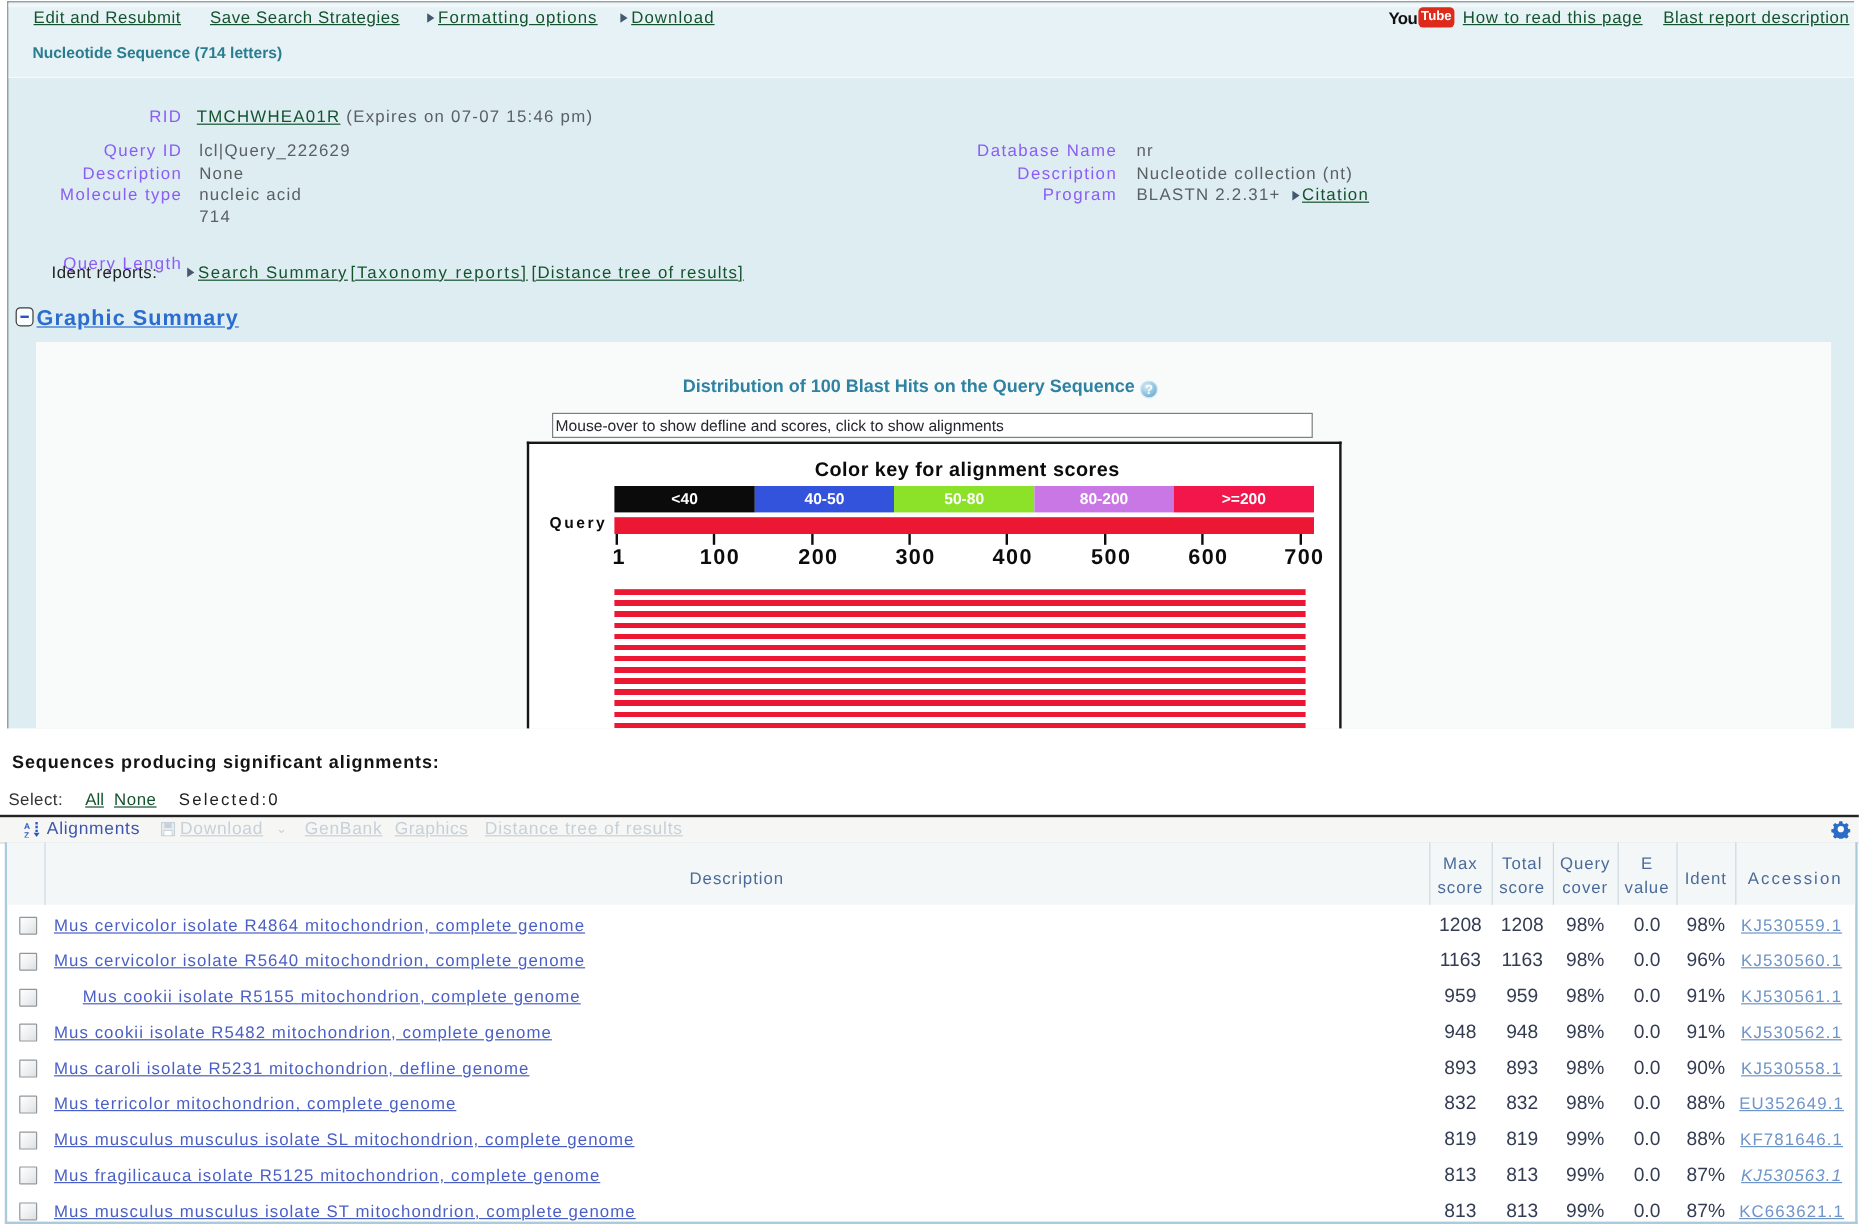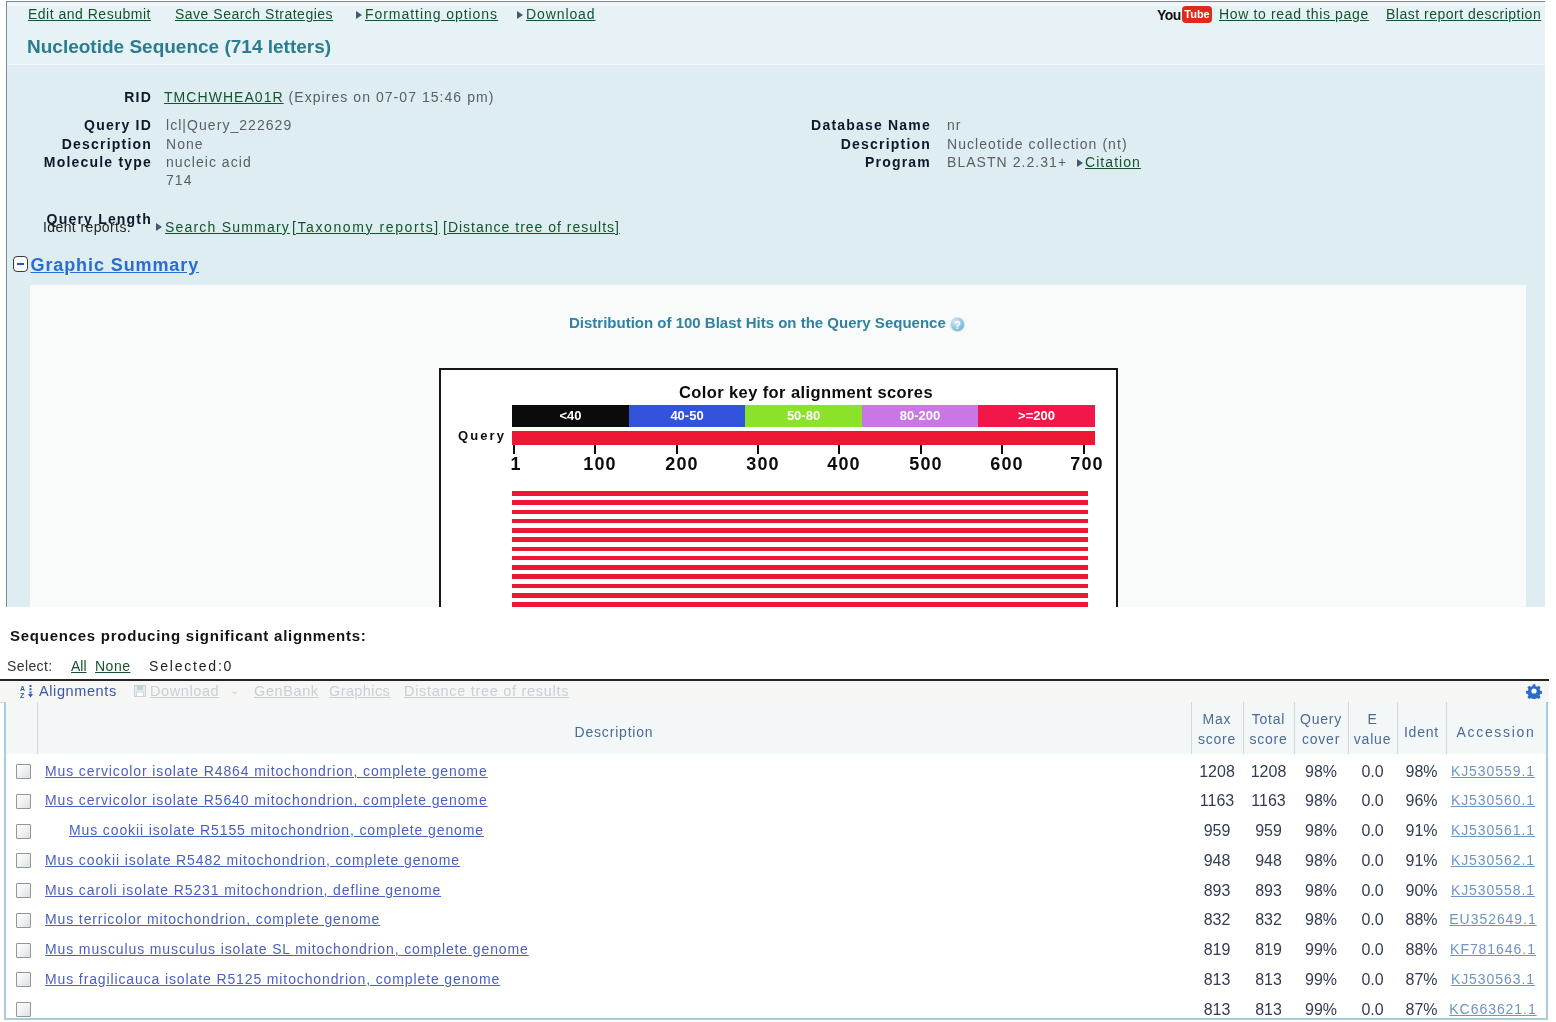--- a/index.html
+++ b/index.html
@@ -8,21 +8,21 @@
 #page { position:relative; width:1556px; height:1022px; overflow:hidden; background:#fff; }
 .abs { position:absolute; }
 a { text-decoration:underline; }
 .lnk { color:#14532d; text-decoration:underline;text-align:right; }
 .tri { display:inline-block; width:0; height:0; border-left:6px solid #44586e; border-top:4px solid transparent; border-bottom:4px solid transparent; }
 
 #panel { position:absolute; left:6px; top:1px; width:1539px; height:606px; background:#ddedf1; border-top:1px solid #848b90; border-left:1px solid #848b90; overflow:hidden; }
 #paneltop { position:absolute; left:0; top:0; width:100%; height:63px; background:#e6f2f5; border-bottom:1px solid #f4fafb; }
 #paneltop:before { content:''; position:absolute; left:0; top:1px; width:100%; height:3px; background:#f0f8fa; }
 .toplink { position:absolute; top:6px; font-size:14px; letter-spacing:0.5px; }
-.label { position:absolute; font-weight:bold; color:#0f172a; font-size:14px; text-align:right; letter-spacing:1.2px; }
+.label { position:absolute; font-weight:normal; color:#8b5cf6; font-size:14px; text-align:right; letter-spacing:1.2px; }
 .val { position:absolute; color:#5a5f63; font-size:14px; letter-spacing:1.05px; white-space:nowrap; }
 
 #gbox { position:absolute; left:30px; top:285px; width:1496px; height:322px; background:#f9fbfb; }
 
 #chart { position:absolute; left:439px; top:368px; width:679px; height:239px; border:2px solid #161616; border-bottom:none; background:#fff; }
 .seg { position:absolute; top:405px; height:22px; color:#fff; font-weight:bold; font-size:13px; text-align:center; line-height:22px; }
 .ticklab { position:absolute; top:454px; font-weight:bold; font-size:18px; color:#0c0c0c; transform:translateX(-50%); letter-spacing:1.2px; }
 .tick { position:absolute; top:445px; width:2px; height:9px; background:#0c0c0c; }
 
 .hdrcell { position:absolute; color:#4a6b9a; font-size:14px; text-align:center; line-height:20px; letter-spacing:0.8px; }
@@ -44,21 +44,21 @@
 <a class="toplink abs lnk" style="left:28px;">Edit and Resubmit</a>
 <a class="toplink abs lnk" style="left:175px;">Save Search Strategies</a>
 <span class="toplink abs" style="left:356px;"><span class="tri" style="margin-right:3px;"></span><a class="lnk" style="letter-spacing:0.95px;">Formatting options</a></span>
 <span class="toplink abs" style="left:517px;"><span class="tri" style="margin-right:3px;"></span><a class="lnk" style="letter-spacing:0.9px;">Download</a></span>
 
 <span class="abs" style="left:1157px; top:7px; font-size:14px; font-weight:bold; color:#111; letter-spacing:-0.5px;">You</span>
 <span class="abs" style="left:1182px; top:6px; width:30px; height:17px; background:#dd2a1b; border-radius:4px; color:#fff; font-weight:bold; font-size:11px; text-align:center; line-height:17px;">Tube</span>
 <a class="toplink abs lnk" style="left:1219px; letter-spacing:0.65px;">How to read this page</a>
 <a class="toplink abs lnk" style="left:1386px;">Blast report description</a>
 
-<div class="abs" style="left:27px; top:36px; font-size:19px; font-weight:bold; color:#2a7d90;">Nucleotide Sequence (714 letters)</div>
+<div class="abs" style="left:27px; top:36px; font-size:13px; font-weight:bold; color:#2a7d90;">Nucleotide Sequence (714 letters)</div>
 
 <div class="label" style="left:0; top:89px; width:152px;">RID</div>
 <div class="val" style="left:164px; top:89px;"><a class="lnk">TMCHWHEA01R</a> (Expires on 07-07 15:46 pm)</div>
 <div class="label" style="left:0; top:117px; width:152px;">Query ID</div>
 <div class="val" style="left:166px; top:117px;">lcl|Query_222629</div>
 <div class="label" style="left:0; top:135.5px; width:152px;">Description</div>
 <div class="val" style="left:166px; top:135.5px;">None</div>
 <div class="label" style="left:0; top:154px; width:152px;">Molecule type</div>
 <div class="val" style="left:166px; top:154px;">nucleic acid</div>
 <div class="label" style="left:0; top:172px; width:152px;margin-top:39px;">Query Length</div>
@@ -80,20 +80,21 @@
 <div class="abs" style="left:13px; top:256px; width:15px; height:16px; background:#fafdfe; border:1.5px solid #3c3c3c; border-radius:4px;">
       <div style="position:absolute; left:2.5px; top:5.5px; width:7px; height:2.5px; background:#2b50c8;"></div>
     </div>
 <a class="abs" style="left:30.5px; top:255px; font-size:18px; font-weight:bold; color:#2b6cd0; text-decoration:underline; letter-spacing:0.9px;">Graphic Summary</a>
 
 <div id="gbox"></div>
 
 <div class="abs" style="left:569px; top:314px; font-size:15px; font-weight:bold; color:#2f82a2;">Distribution of 100 Blast Hits on the Query Sequence</div>
 <div class="abs" style="left:950px; top:317px; width:15px; height:15px; border-radius:50%; background:radial-gradient(circle at 35% 30%, #d8ecf6 0%, #8cc2de 55%, #5e9cc8 100%); border:1px solid #cfe4f0; color:#fff; font-size:11px; font-weight:bold; text-align:center; line-height:15px;">?</div>
 
+<div class="abs" style="left:460px; top:344px; width:634px; height:21px; background:#fff; border:1px solid #7a7f83; font-size:13px; color:#26262e; line-height:20px; padding-left:2px; white-space:nowrap; overflow:hidden;">Mouse-over to show defline and scores, click to show alignments</div>
 
 <div id="chart"></div>
 <div class="abs" style="left:586px; top:383px; width:440px; text-align:center; font-size:16.5px; font-weight:bold; color:#0b0b0b; letter-spacing:0.4px;">Color key for alignment scores</div>
 
 <div class="seg" style="left:512px; width:117px; background:#0b0b0b;">&lt;40</div>
 <div class="seg" style="left:629px; width:116px; background:#3353dd;">40-50</div>
 <div class="seg" style="left:745px; width:117px; background:#8ce228;">50-80</div>
 <div class="seg" style="left:862px; width:116px; background:#c877e4;">80-200</div>
 <div class="seg" style="left:978px; width:117px; background:#f3164a;">&gt;=200</div>
 
@@ -225,22 +226,23 @@
 <div class="num" style="left:1348px; top:941px; width:49px;">0.0</div>
 <div class="num" style="left:1397px; top:941px; width:49px;">88%</div>
 <a class="acc" style="left:1443px; top:941px; width:100px;">KF781646.1</a>
 <div class="cb" style="left:16px; top:972.3px;"></div>
 <a class="rowlnk" style="left:45px; top:970.7px;">Mus fragilicauca isolate R5125 mitochondrion, complete genome</a>
 <div class="num" style="left:1191px; top:970.7px; width:52px;">813</div>
 <div class="num" style="left:1243px; top:970.7px; width:51px;">813</div>
 <div class="num" style="left:1294px; top:970.7px; width:54px;">99%</div>
 <div class="num" style="left:1348px; top:970.7px; width:49px;">0.0</div>
 <div class="num" style="left:1397px; top:970.7px; width:49px;">87%</div>
-<a class="acc" style="left:1443px; top:970.7px; width:100px;">KJ530563.1</a>
+<a class="acc" style="left:1443px; top:970.7px; width:100px;font-style:italic;">KJ530563.1</a>
 <div class="cb" style="left:16px; top:1002px;"></div>
+<a class="rowlnk" style="left:45px; top:1000.5px;">Mus musculus musculus isolate ST mitochondrion, complete genome</a>
 <div class="num" style="left:1191px; top:1000.5px; width:52px;">813</div>
 <div class="num" style="left:1243px; top:1000.5px; width:51px;">813</div>
 <div class="num" style="left:1294px; top:1000.5px; width:54px;">99%</div>
 <div class="num" style="left:1348px; top:1000.5px; width:49px;">0.0</div>
 <div class="num" style="left:1397px; top:1000.5px; width:49px;">87%</div>
 <a class="acc" style="left:1443px; top:1000.5px; width:100px;">KC663621.1</a>
 
 </div>
 
 </body></html>

